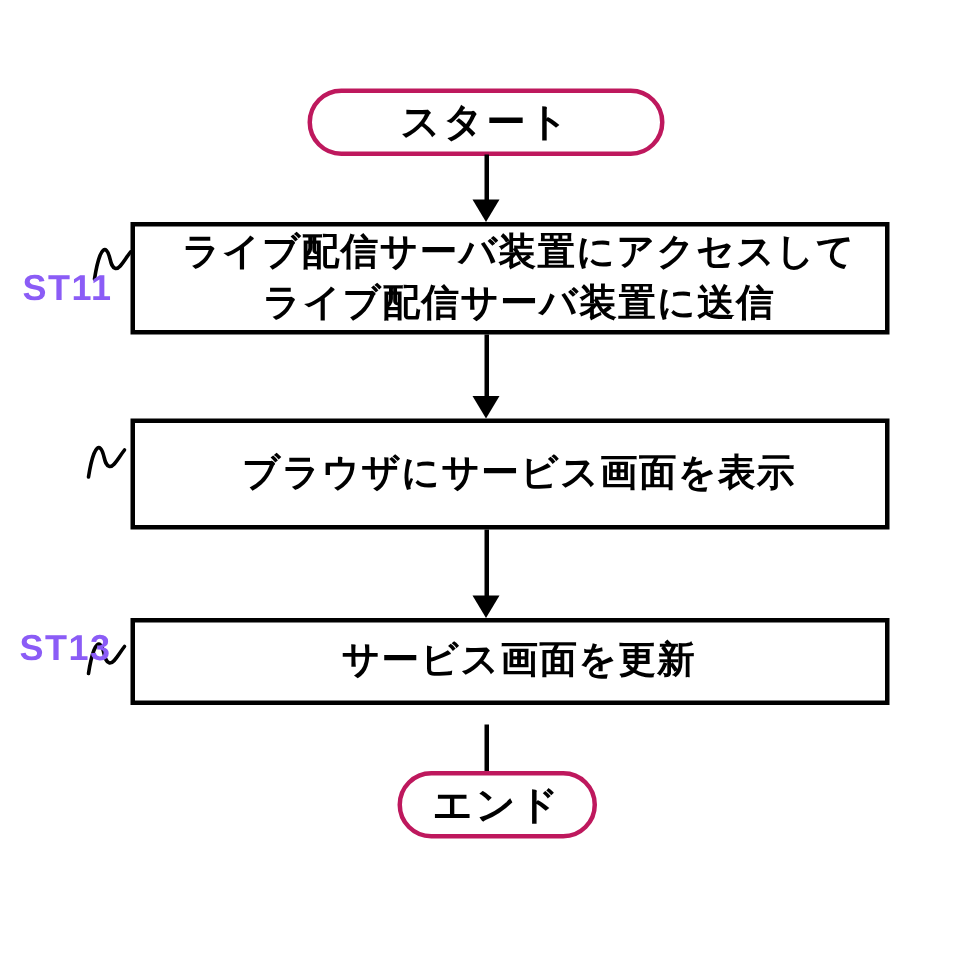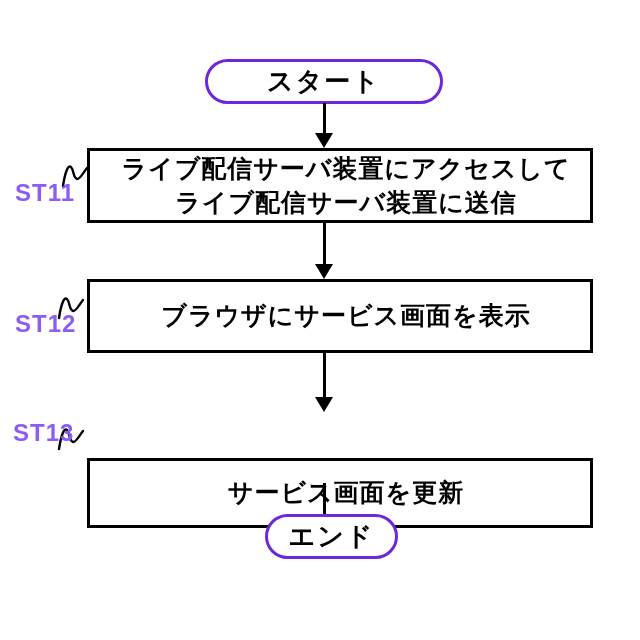--- a/index.html
+++ b/index.html
@@ -12,21 +12,21 @@
     width: 640px;
     height: 640px;
     background: #ffffff;
     font-family: "Liberation Sans", "DejaVu Sans", sans-serif;
     color: #000000;
     overflow: hidden;
   }
   .terminal {
     position: absolute;
     box-sizing: border-box;
-    border: 3px solid #6d28d9;
+    border: 3px solid #be185d;
     border-radius: 24px;
     background: #ffffff;
     display: flex;
     align-items: center;
     justify-content: center;
     font-weight: bold;
     font-size: 26px;
     letter-spacing: 2px;
   }
   .terminal.start { left: 205px; top: 59px; width: 238px; height: 45px; }
@@ -45,21 +45,21 @@
     justify-content: center;
     font-weight: bold;
     font-size: 25px;
     line-height: 1.34;
     letter-spacing: 1px;
     text-align: center;
     padding-left: 12px;
   }
   .box.b1 { top: 148px; height: 75px; }
   .box.b2 { top: 279px; height: 74px; }
-  .box.b3 { top: 412px; height: 70px; margin-top: 46px; }
+  .box.b3 { top: 412px; height: 58px; }
 
   .arrow {
     position: absolute;
     left: 315px;
     width: 18px;
   }
   .arrow .shaft {
     position: absolute;
     left: 7.5px;
     top: 0;
@@ -137,21 +137,20 @@
   </div>
 
   <div class="box b2">
     <div>ブラウザにサービス画面を表示</div>
   </div>
   <div class="squiggle s2">
     <svg viewBox="0 0 28 27" xmlns="http://www.w3.org/2000/svg">
       <path d="M2,25 C4,12 7,3 10,6 C13,9 12,17 16,18 C19,18.5 22,12 26,7" fill="none" stroke="#000000" stroke-width="2.4" stroke-linecap="round"></path>
     </svg>
   </div>
-  <div class="st-label l2">ST12</div>
 
   <div class="arrow a3">
     <div class="shaft"></div>
     <div class="head"></div>
   </div>
 
   <div class="box b3">
     <div>サービス画面を更新</div>
   </div>
   <div class="squiggle s3">

